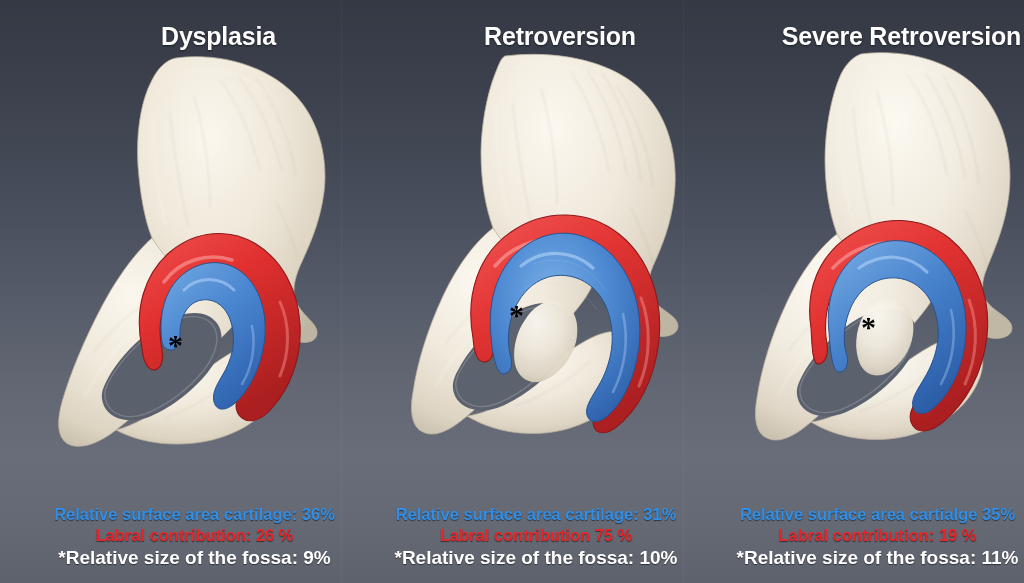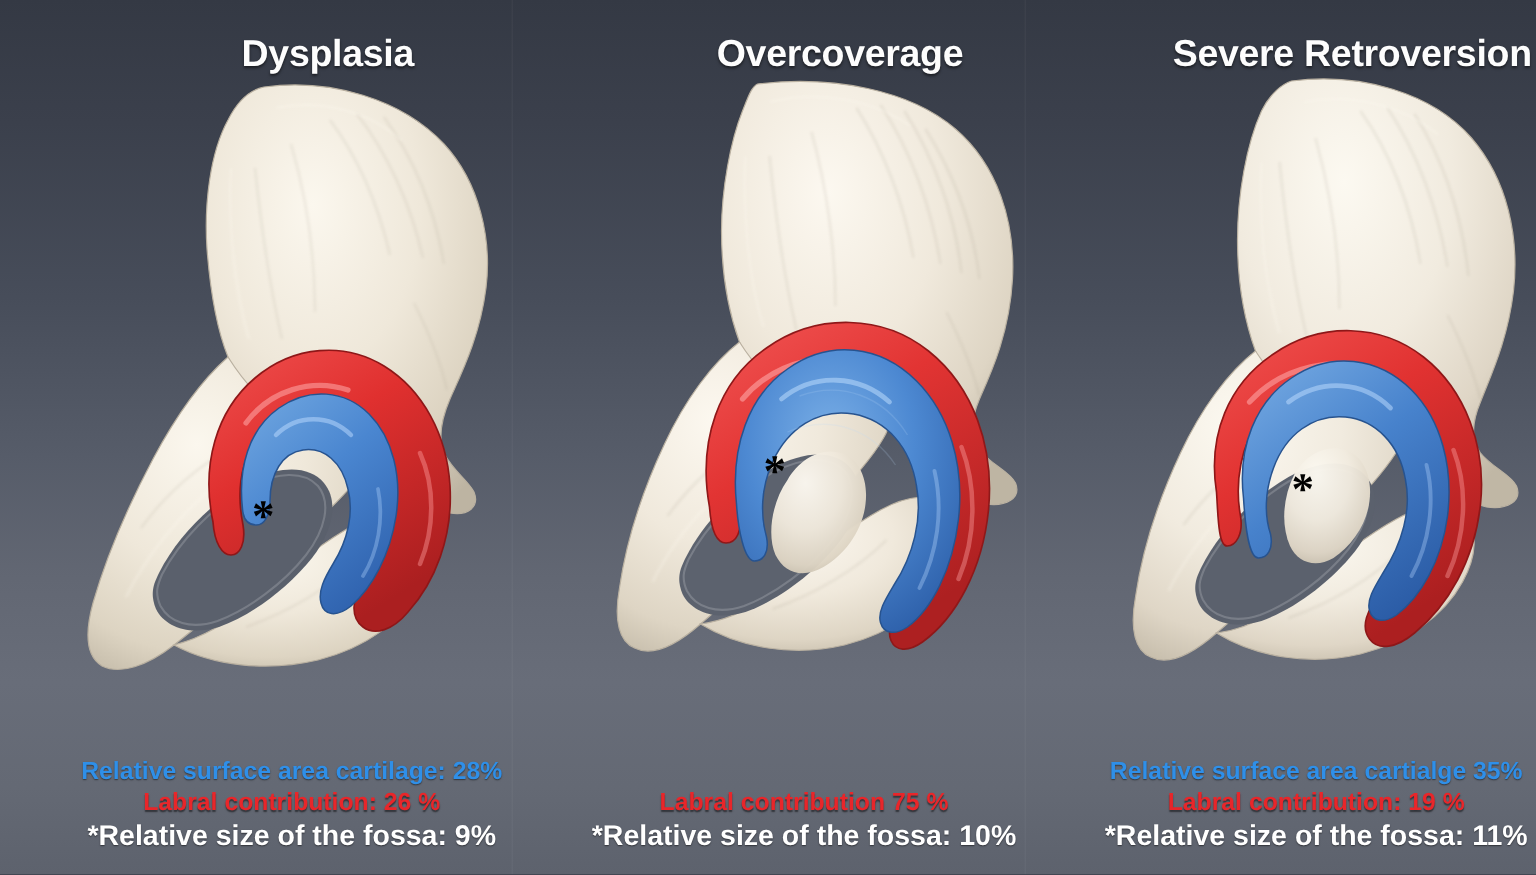--- a/index.html
+++ b/index.html
@@ -151,28 +151,28 @@
                    C164,250 156,264 156,282 C156,292 152,298 147,298
                    C142,298 139,295 138,290 Z" fill="url(#cartG1)" stroke="#27538f" stroke-width="1"></path>
           <path d="M160,238 C174,224 196,224 210,238" fill="none" stroke="rgba(190,220,255,0.5)" stroke-width="3" stroke-linecap="round"></path>
           <path d="M228,274 C232,294 228,316 218,332" fill="none" stroke="rgba(180,215,255,0.35)" stroke-width="2.5" stroke-linecap="round"></path>
         </g>
       </svg>
       <div class="asterisk" style="left:168px;top:278px;">*</div>
     </div>
 
     <div class="captions">
-      <span class="cap cap-cart">Relative surface area cartilage: 28%</span>
+      <span class="cap cap-cart">Relative surface area cartilage: 36%</span>
       <span class="cap cap-lab">Labral contribution: 26 %</span>
       <span class="cap cap-fossa">*Relative size of the fossa: 9%</span>
     </div>
   </div>
 
   <div class="panel p2">
-    <div class="panel-title">Overcoverage</div>
+    <div class="panel-title">Retroversion</div>
 
     <div class="bone-stage">
       <svg viewBox="0 0 342 440" preserveAspectRatio="xMidYMid meet">
         <defs>
           <radialGradient id="boneG2" cx="36%" cy="26%" r="86%">
             <stop offset="0%" stop-color="#fcf8f0"></stop>
             <stop offset="45%" stop-color="#f0e9dc"></stop>
             <stop offset="78%" stop-color="#ded5c4"></stop>
             <stop offset="100%" stop-color="#beb5a3"></stop>
           </radialGradient>
@@ -261,20 +261,21 @@
           <g opacity="0.18" stroke="#bcd9f7" fill="none" stroke-width="0.9">
             <path d="M168,212 C196,202 224,212 240,238"></path>
             <path d="M160,236 C188,224 216,234 232,258"></path>
           </g>
         </g>
       </svg>
       <div class="asterisk" style="left:168px;top:248px;">*</div>
     </div>
 
     <div class="captions">
+      <span class="cap cap-cart">Relative surface area cartilage: 31%</span>
       <span class="cap cap-lab">Labral contribution 75 %</span>
       <span class="cap cap-fossa">*Relative size of the fossa: 10%</span>
     </div>
   </div>
 
   <div class="panel p3">
     <div class="panel-title">Severe Retroversion</div>
 
     <div class="bone-stage">
       <svg viewBox="0 0 341 440" preserveAspectRatio="xMidYMid meet">

